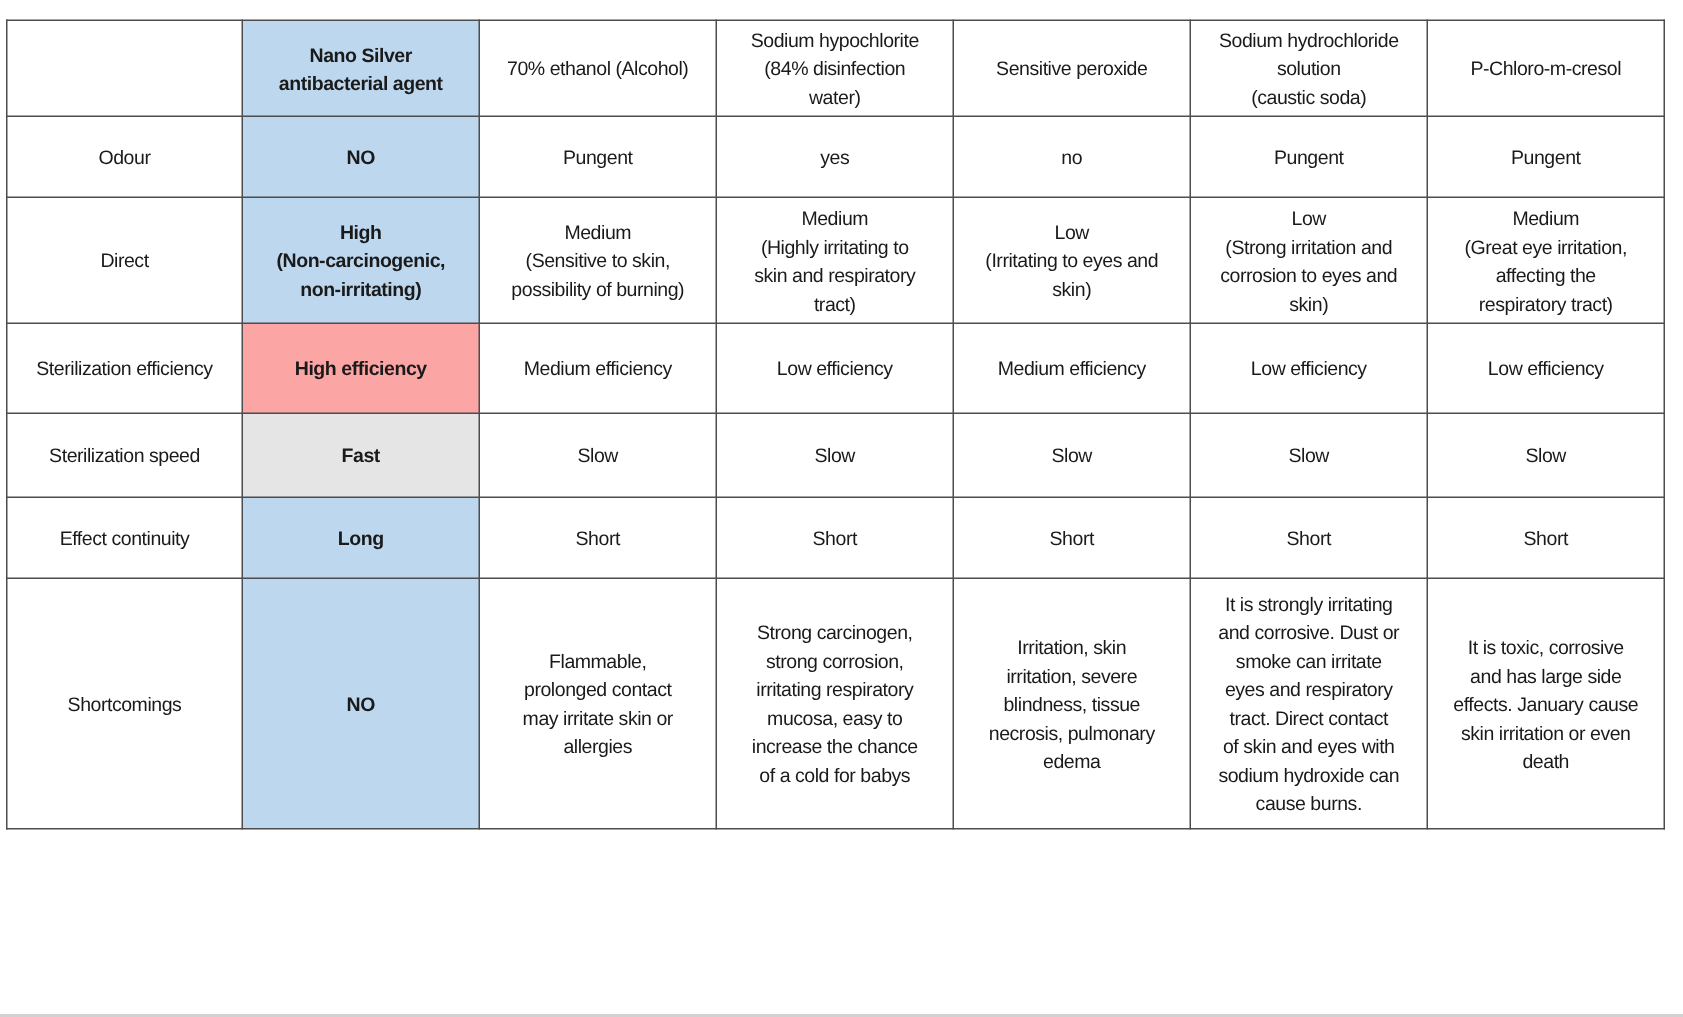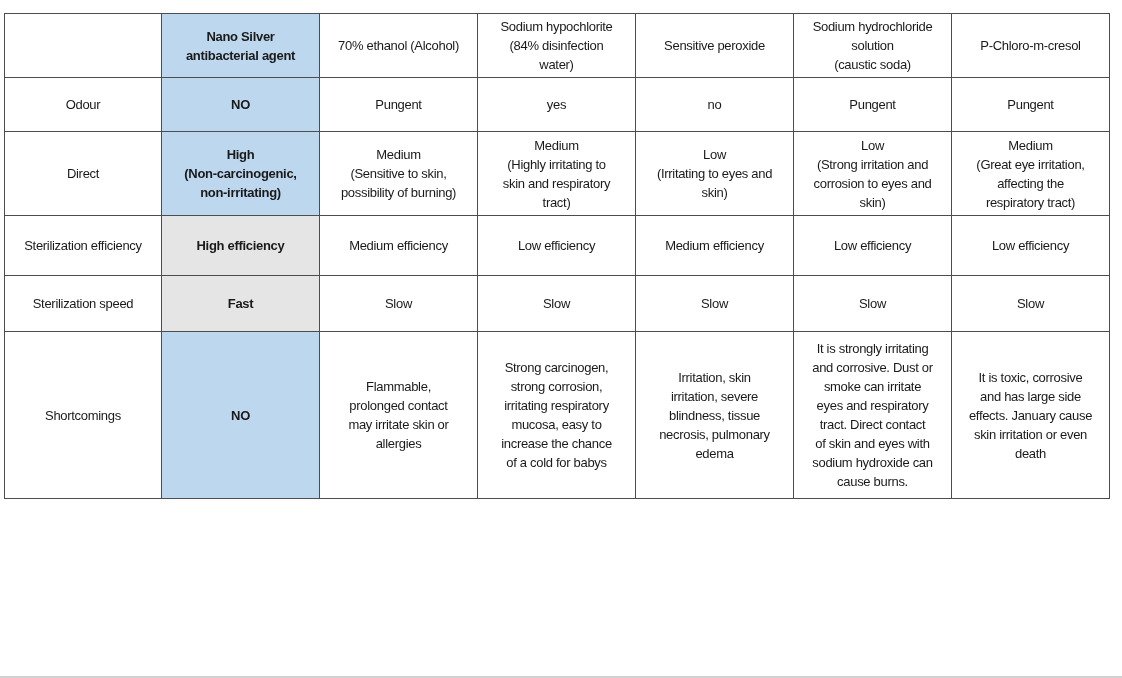--- a/index.html
+++ b/index.html
@@ -89,35 +89,44 @@
 (Strong irritation and
 corrosion to eyes and
 skin)</td>
       <td>Medium
 (Great eye irritation,
 affecting the
 respiratory tract)</td>
     </tr>
     <tr class="h-60">
       <td>Sterilization efficiency</td>
-      <td class="nano" style="background: #e5e5e5; margin-left: 12px;">High efficiency</td>
+      <td class="nano" style="background: #fca5a5; margin-left: 12px;">High efficiency</td>
       <td>Medium efficiency</td>
       <td>Low efficiency</td>
       <td>Medium efficiency</td>
       <td>Low efficiency</td>
       <td>Low efficiency</td>
     </tr>
     <tr class="h-56">
       <td>Sterilization speed</td>
       <td class="nano" style="background: #e5e5e5;">Fast</td>
       <td>Slow</td>
       <td>Slow</td>
       <td>Slow</td>
       <td>Slow</td>
       <td>Slow</td>
+    </tr>
+    <tr class="h-54">
+      <td>Effect continuity</td>
+      <td class="nano" style="background: rgb(189, 215, 238);">Long</td>
+      <td>Short</td>
+      <td>Short</td>
+      <td>Short</td>
+      <td>Short</td>
+      <td>Short</td>
     </tr>
     <tr class="h-167">
       <td>Shortcomings</td>
       <td class="nano" style="background: rgb(189, 215, 238);">NO</td>
       <td>Flammable,
 prolonged contact
 may irritate skin or
 allergies</td>
       <td>Strong carcinogen,
 strong corrosion,

